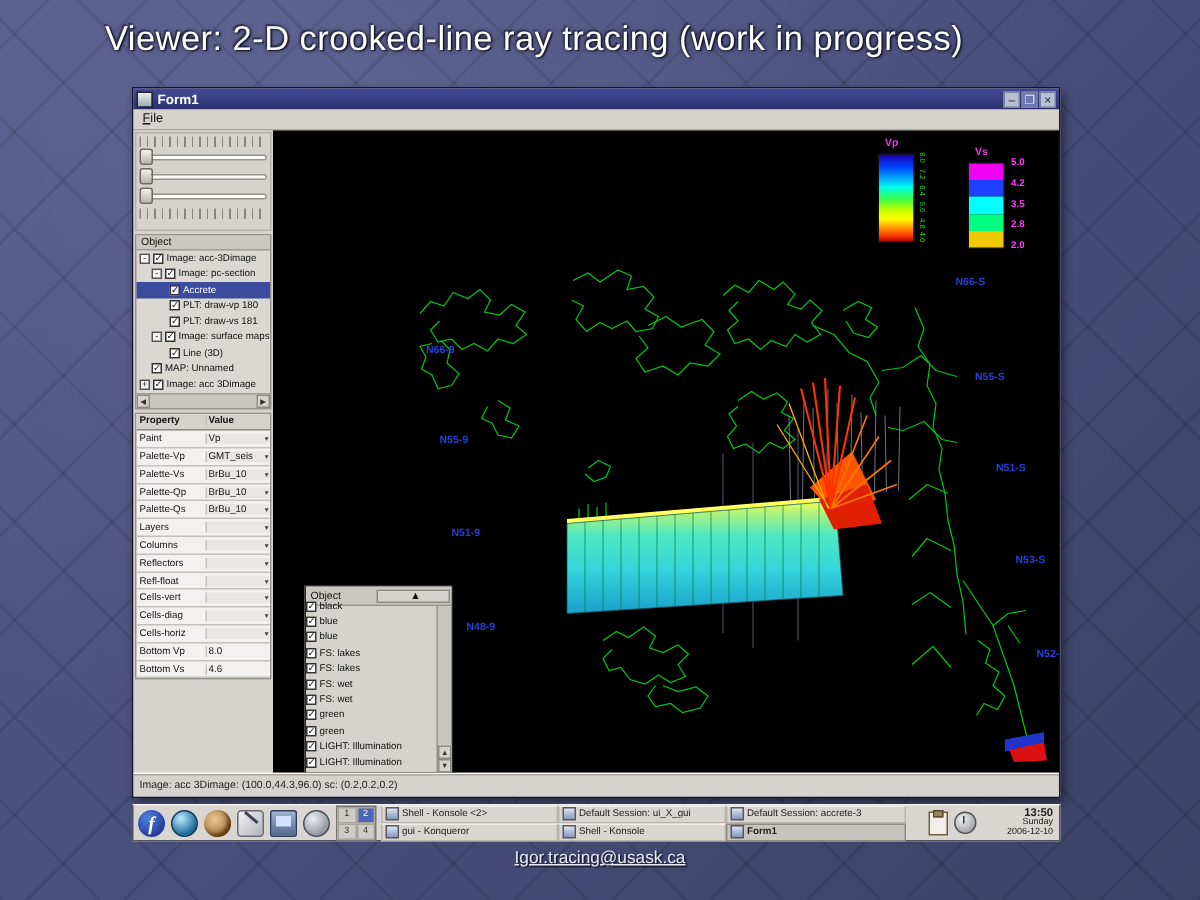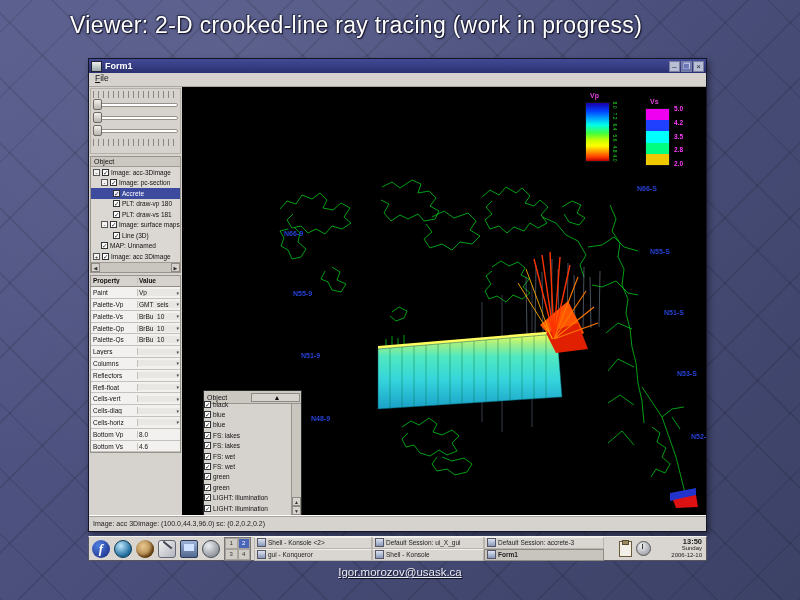--- a/index.html
+++ b/index.html
@@ -546,14 +546,14 @@
       <span class="klipper"></span>
       <span class="worldclock"></span>
     </span>
     <span class="clock">
       <div class="time">13:50</div>
       <div>Sunday</div>
       <div>2006-12-10</div>
     </span>
   </div>
 
-  <div class="email">Igor.morozov@usask.ca</div>
+  <div class="email">Igor.tracing@usask.ca</div>
 </div>
 
 </body></html>

